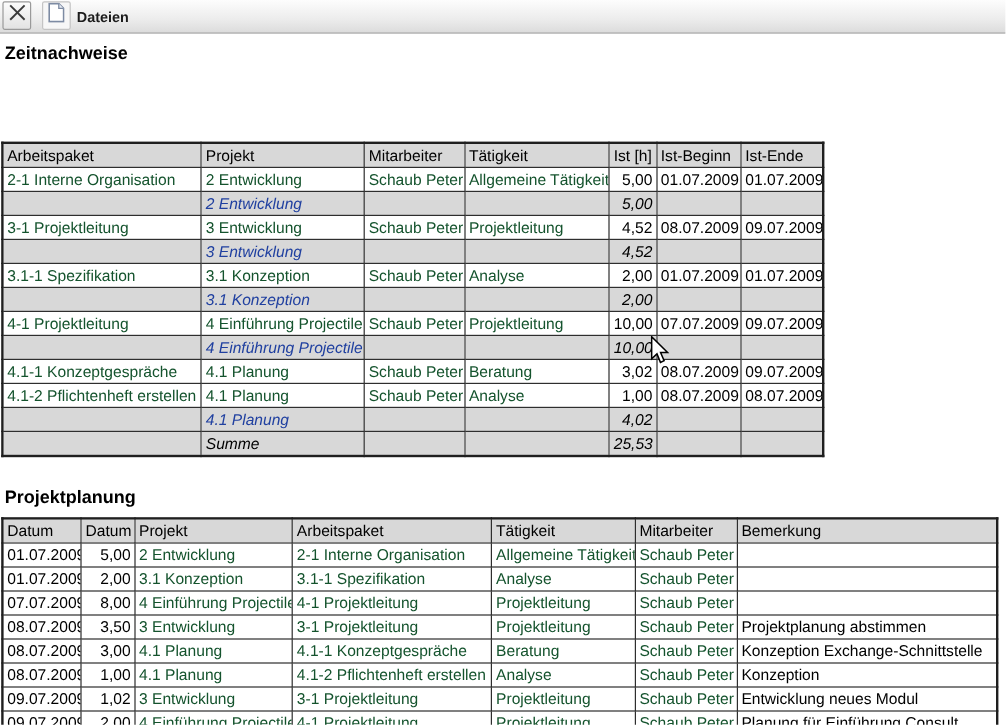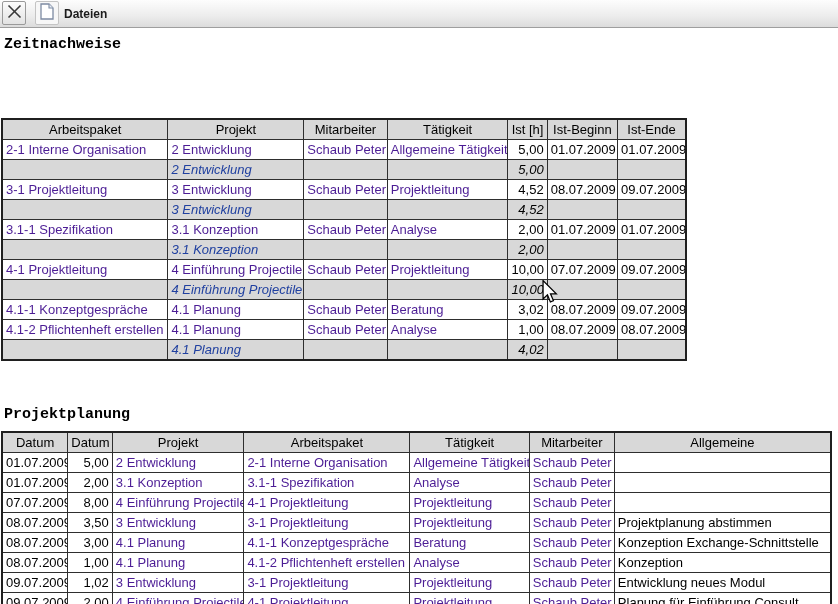--- a/index.html
+++ b/index.html
@@ -15,35 +15,35 @@
   }
   .tb-btn {
     position:absolute; top:1px; width:24px; height:24px; box-sizing:border-box;
     background:linear-gradient(#fcfcfc,#e3e3e3); border:1px solid #9a9a9a;
     border-radius:2px; display:flex; align-items:center; justify-content:center;
     cursor:pointer;
   }
   .tb-btn.flat { border:1px solid #c4c4c4; background:#f7f7f7; }
   .tb-label { position:absolute; left:64px; top:7px; font-size:12px; font-weight:bold; color:#1c1c1c; }
   
-  .sec-title { position:absolute; left:4px; font-size:15px; font-weight:bold; color:#000;font-family:Liberation Mono, monospace; }
+  .sec-title { position:absolute; left:4px; font-size:15px; font-weight:bold; color:#000; }
   #zeit-title   { top:36px; }
   #einzel-title { top:406px; }
   
   table.tbl { position:absolute; border-collapse:collapse; table-layout:fixed; background:#fff; }
   #zeit-table   { top:118px; left:1px; width:686px; border:2px solid #1f1f1f; }
   #einzel-table { top:431px; left:1px; width:831px; border:2px solid #1f1f1f; }
   .tbl th, .tbl td {
     border:1px solid #2e2e2e; height:19px; padding:0 3px;
     font-size:13px; font-weight:normal; text-align:left;
     white-space:nowrap; overflow:hidden;
   }
-  .tbl th { background:#d8d8d8; color:#000;text-align:center; }
+  .tbl th { background:#d8d8d8; color:#000; }
   tr.gray td { background:#d8d8d8; }
-  td.link    { color:#4c1d95; cursor:pointer; }
+  td.link    { color:#14532d; cursor:pointer; }
   td.sublink { color:#2040a0; }
   td.italic  { font-style:italic; }
   td.num     { text-align:right; }
   
   #cursor { position:absolute; left:542px; top:280px; z-index:20; }
 </style>
 </head>
 <body>
 
 <div class="toolbar">
@@ -183,20 +183,29 @@
       </tr>
       <tr class="gray">
         <td></td>
         <td class="sublink italic">4.1 Planung</td>
         <td></td>
         <td></td>
         <td class="num italic">4,02</td>
         <td></td>
         <td></td>
       </tr>
+      <tr class="gray">
+        <td></td>
+        <td class="italic">Summe</td>
+        <td></td>
+        <td></td>
+        <td class="num italic">25,53</td>
+        <td></td>
+        <td></td>
+      </tr>
     </tbody>
 </table>
 
 <table class="tbl" id="einzel-table">
   <colgroup>
     <col style="width:65px">
       <col style="width:44px">
       <col style="width:130px">
       <col style="width:164px">
     <col style="width:118px">
@@ -204,21 +213,21 @@
       <col style="width:214px">
   </colgroup>
   <thead>
       <tr id="einzel-head">
         <th>Datum</th>
         <th>Datum</th>
         <th>Projekt</th>
         <th>Arbeitspaket</th>
         <th>Tätigkeit</th>
         <th>Mitarbeiter</th>
-        <th>Allgemeine</th>
+        <th>Bemerkung</th>
       </tr>
     </thead>
   <tbody id="einzel-body">
       <tr>
         <td>01.07.2009</td>
         <td class="num">5,00</td>
         <td class="link">2 Entwicklung</td>
         <td class="link">2-1 Interne Organisation</td>
         <td class="link">Allgemeine Tätigkeit</td>
         <td class="link">Schaub Peter</td>

